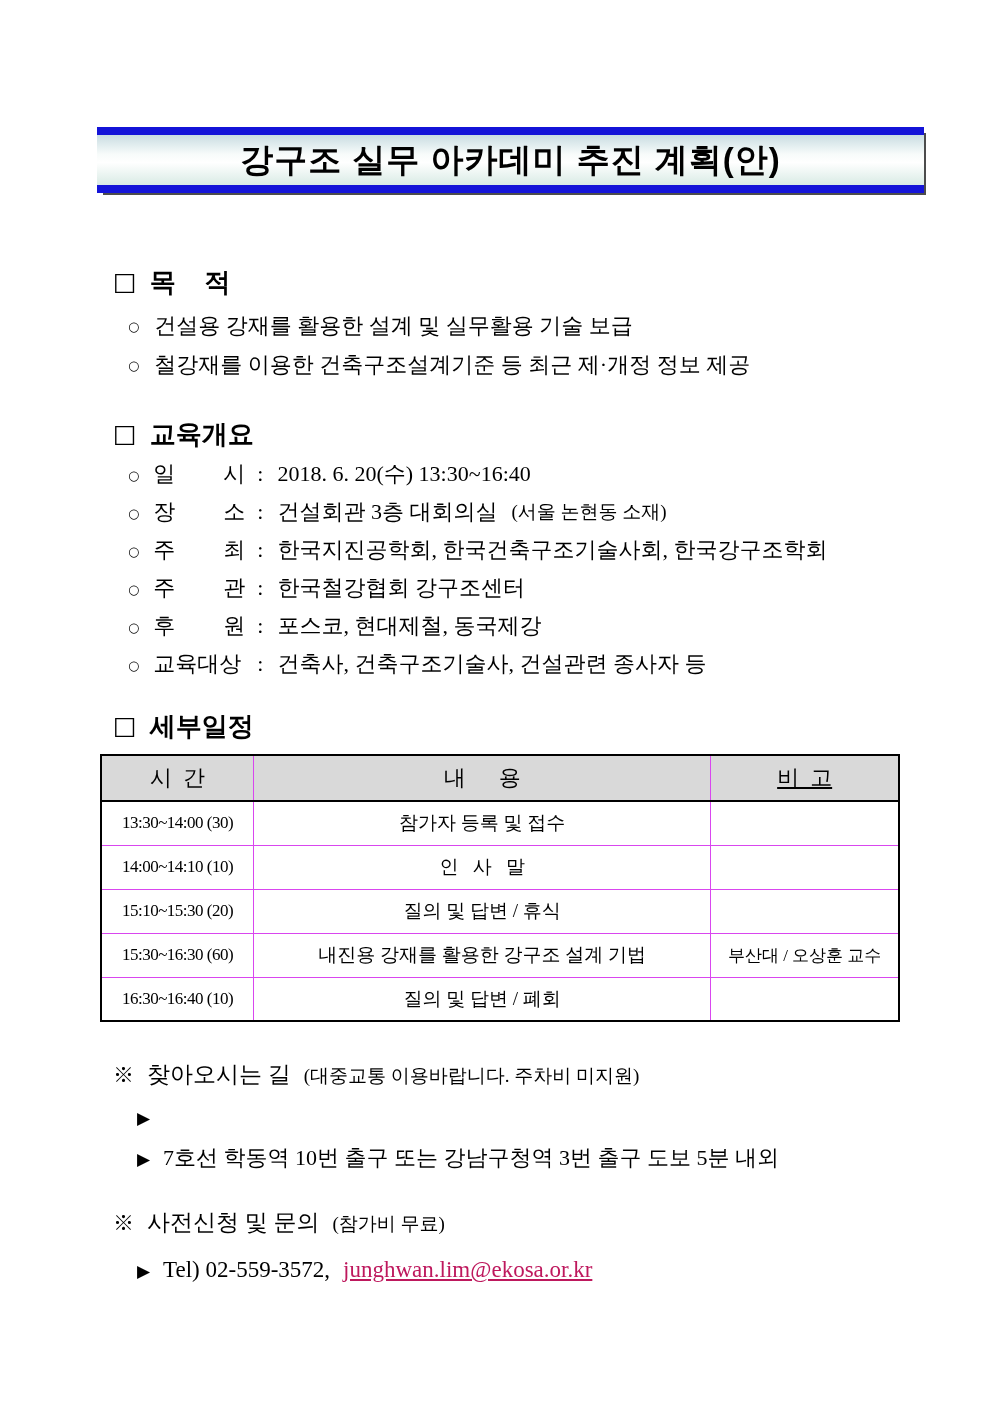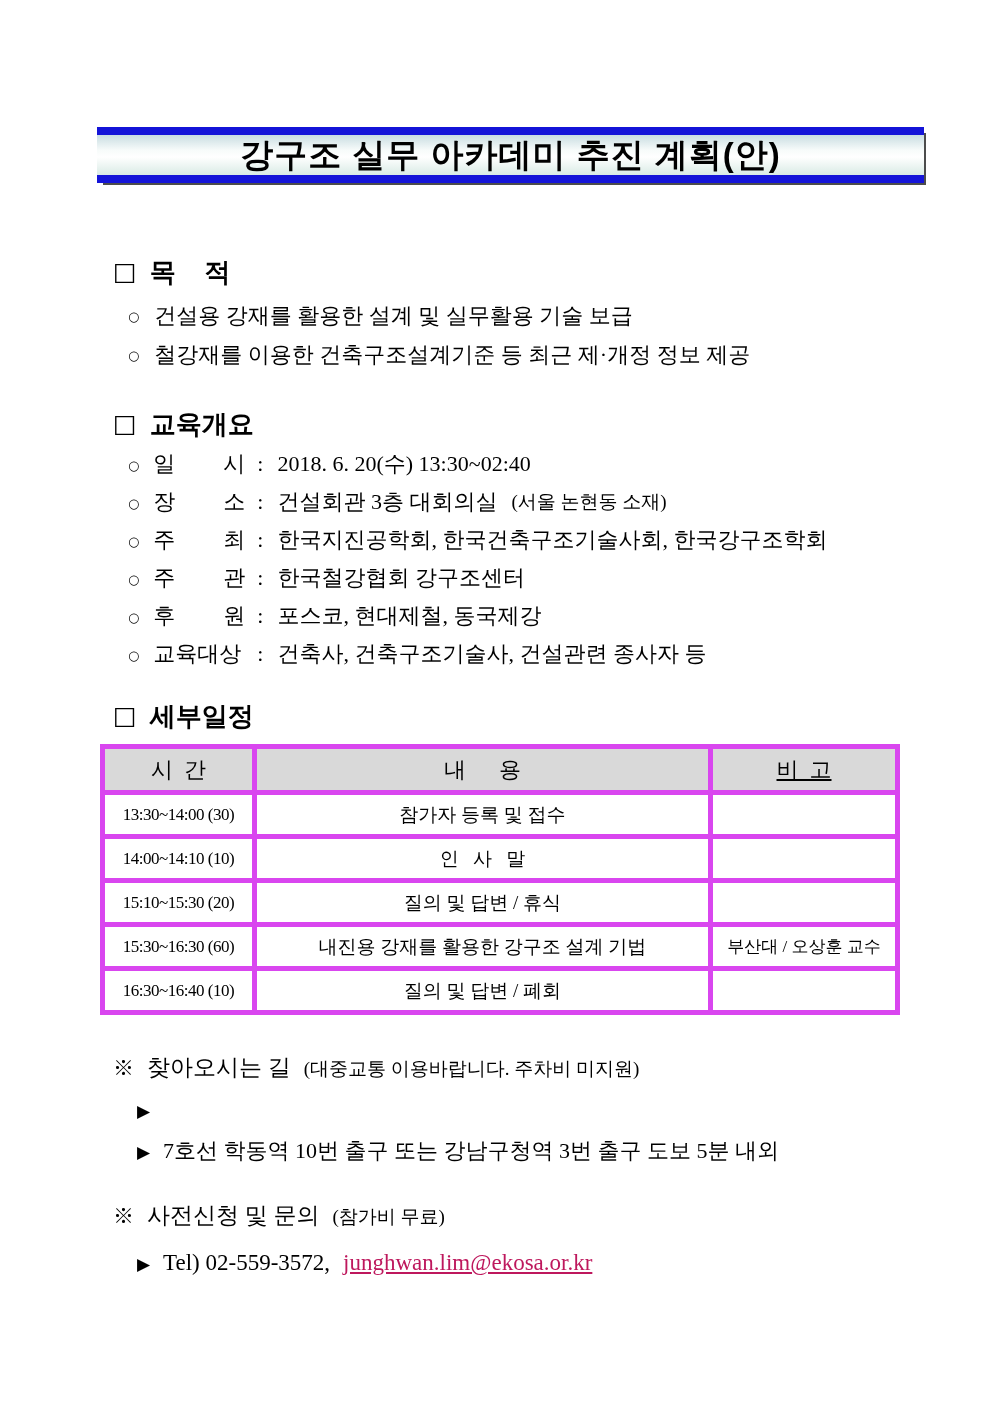--- a/index.html
+++ b/index.html
@@ -11,21 +11,21 @@
     background: #ffffff;
     font-family: "Liberation Serif", serif;
     color: #000;
     overflow: hidden;
   }
   .pre { white-space: pre; }
 
   
   .banner {
     margin: 127px 68px 0 97px;
-    height: 56px;
+    height: 66px;
     border-top: 8px solid #1414d8;
     border-bottom: 8px solid #1414d8;
     background: linear-gradient(180deg, #c9dde2 0%, #f7fbfa 38%, #ffffff 55%, #d9ebe5 100%);
     display: flex;
     align-items: center;
     justify-content: center;
     box-shadow: 4px 4px 0 -2px #4c4c4c;
   }
   .banner-title {
     font-family: "Liberation Sans", sans-serif;
@@ -84,21 +84,21 @@
   .small-note { font-size: 19px; }
 
   
   .sched-table {
     margin: 13px 0 0 100px;
     width: 800px;
     border-collapse: collapse;
     border: 2px solid #000;
   }
   .sched-table th, .sched-table td {
-    border: 5px solid #d946ef;
+    border: 1px solid #d946ef;
     text-align: center;
     vertical-align: middle;
   }
   .sched-table th {
     background: #d9d9d9;
     height: 46px;
     font-weight: 400;
     font-size: 22px;
     border-bottom: 2px solid #000;
   }
@@ -161,21 +161,21 @@
 
   <div class="sec-head head-overview">
     <span class="sec-marker">□</span>
     <span class="pre">교육개요</span>
   </div>
   <div class="o-list">
     <div class="o-item">
       <span class="circle-bullet">○</span>
       <span class="o-label">일 시</span>
       <span class="o-colon">:</span>
-      <span class="o-value">2018. 6. 20(수) 13:30~02:40</span>
+      <span class="o-value">2018. 6. 20(수) 13:30~16:40</span>
     </div>
     <div class="o-item">
       <span class="circle-bullet">○</span>
       <span class="o-label">장 소</span>
       <span class="o-colon">:</span>
       <span class="o-value">건설회관 3층 대회의실</span>
       <span class="small-note">(서울 논현동 소재)</span>
     </div>
     <div class="o-item">
       <span class="circle-bullet">○</span>

